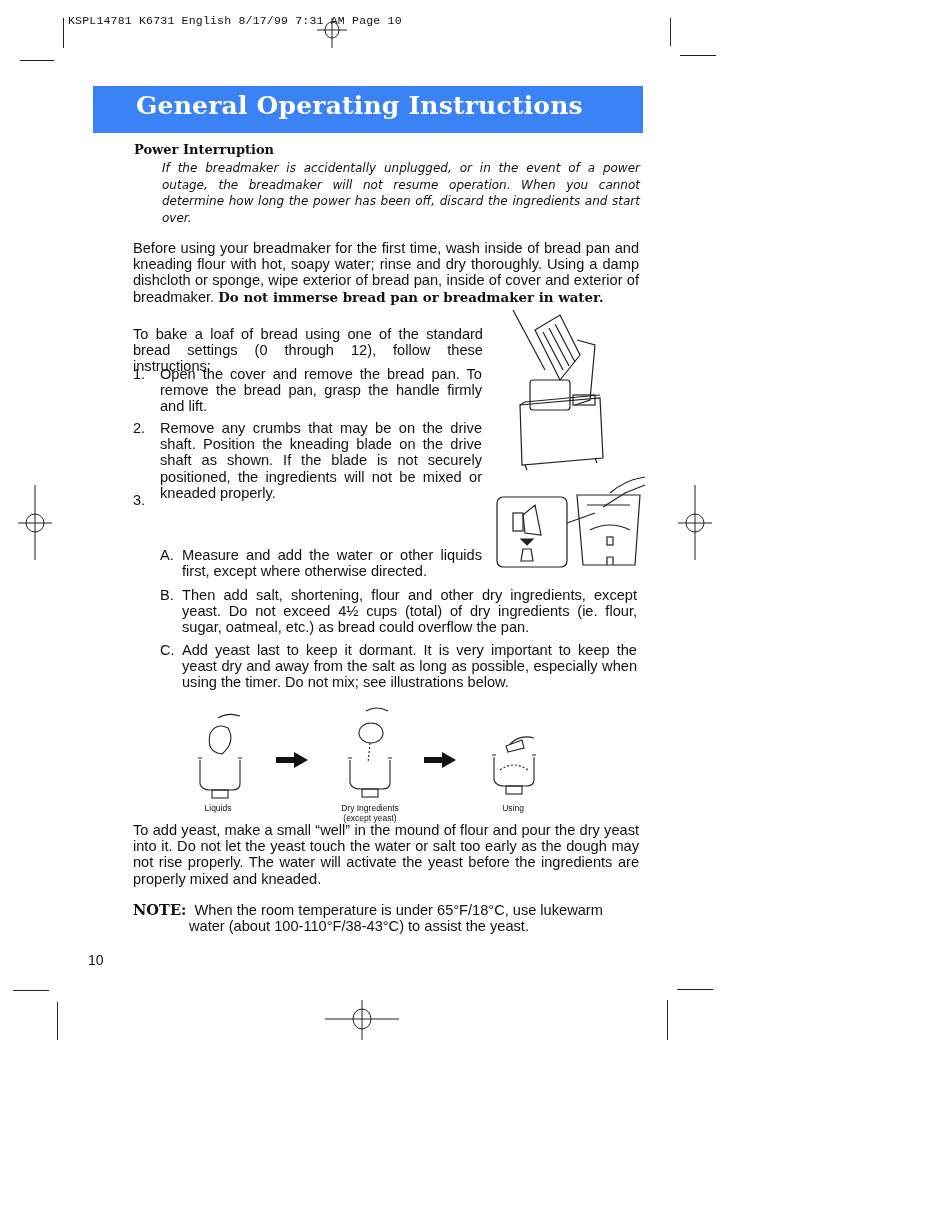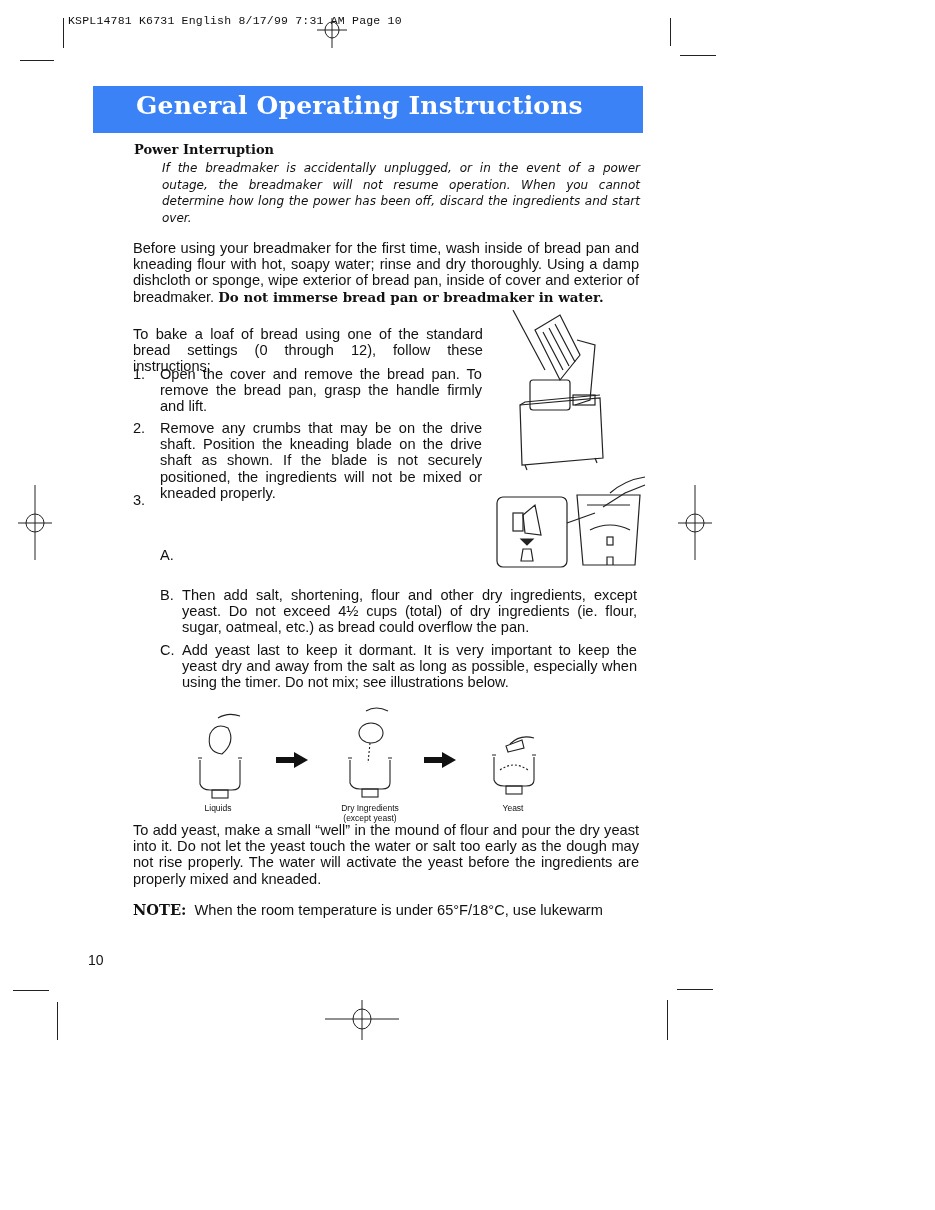--- a/index.html
+++ b/index.html
@@ -70,20 +70,21 @@
 <div class="step body" style="left:133px;top:420px;width:350px;height:66px;">
   <span class="num">2.</span>
   <span class="txt" style="left:27px;width:322px;">Remove any crumbs that may be on the drive shaft. Position the kneading blade on the drive shaft as shown. If the blade is not securely positioned, the ingredients will not be mixed or kneaded properly.</span>
 </div>
 <div class="step body" style="left:133px;top:492px;width:350px;height:50px;">
   <span class="num">3.</span>
 </div>
 
 <div class="step body" style="left:160px;top:547px;width:323px;height:34px;">
   <span class="num">A.</span>
+  <span class="txt" style="left:22px;width:300px;">Measure and add the water or other liquids first, except where otherwise directed.</span>
 </div>
 <div class="step body" style="left:160px;top:587px;width:478px;height:50px;">
   <span class="num">B.</span>
   <span class="txt" style="left:22px;width:455px;">Then add salt, shortening, flour and other dry ingredients, except yeast. Do not exceed 4½ cups (total) of dry ingredients (ie. flour, sugar, oatmeal, etc.) as bread could overflow the pan.</span>
 </div>
 <div class="step body" style="left:160px;top:642px;width:478px;height:50px;">
   <span class="num">C.</span>
   <span class="txt" style="left:22px;width:455px;">Add yeast last to keep it dormant. It is very important to keep the yeast dry and away from the salt as long as possible, especially when using the timer. Do not mix; see illustrations below.</span>
 </div>
 
@@ -152,27 +153,28 @@
 <svg class="abs" style="left:276px;top:752px;" width="34" height="16">
   <path d="M0 5 L18 5 L18 0 L32 8 L18 16 L18 11 L0 11 Z" fill="#111"></path>
 </svg>
 <svg class="abs" style="left:424px;top:752px;" width="34" height="16">
   <path d="M0 5 L18 5 L18 0 L32 8 L18 16 L18 11 L0 11 Z" fill="#111"></path>
 </svg>
 
 <div class="caption" style="left:196px;top:803px;width:44px;">Liquids</div>
 <div class="caption" style="left:330px;top:803px;width:80px;">Dry Ingredients</div>
 <div class="caption" style="left:330px;top:813px;width:80px;">(except yeast)</div>
-<div class="caption" style="left:495px;top:803px;width:36px;">Yeast</div>
+<div class="caption" style="left:495px;top:803px;width:36px;">Using</div>
 
 <div class="abs body" style="left:133px;top:822px;width:506px;">To add yeast, make a small “well” in the mound of flour and pour the dry yeast into it. Do not let the yeast touch the water or salt too early as the dough may not rise properly. The water will activate the yeast before the ingredients are properly mixed and kneaded.</div>
 
 <div class="abs body" style="left:133px;top:902px;width:510px;text-align:left;">
   <span class="note-label">NOTE:</span>
   <span style="margin-left:4px;">When the room temperature is under 65°F/18°C, use lukewarm</span><br>
+  <span style="margin-left:56px;">water (about 100-110°F/38-43°C) to assist the yeast.</span>
 </div>
 
 <div class="abs pageno">10</div>
 
 <div class="hline" style="left:13px;top:990px;width:36px;"></div>
 <div class="vline" style="left:57px;top:1002px;height:38px;"></div>
 <div class="hline" style="left:677px;top:989px;width:36px;"></div>
 <div class="vline" style="left:667px;top:1000px;height:40px;"></div>
 <svg class="reg" style="left:325px;top:1000px;" width="75" height="40">
   <line x1="0" y1="19" x2="74" y2="19" stroke="#222" stroke-width="1.2"></line>

